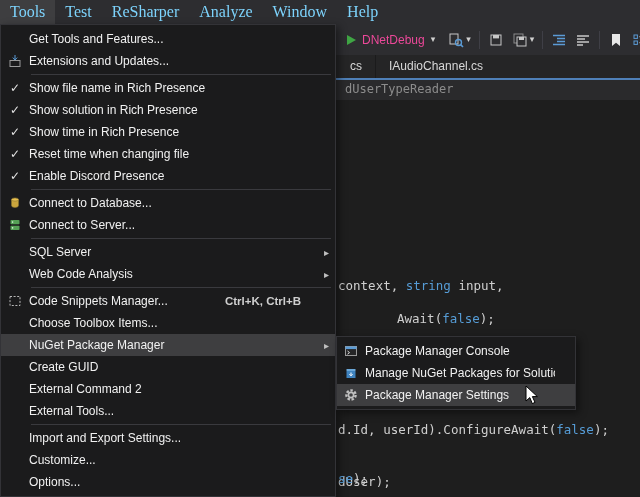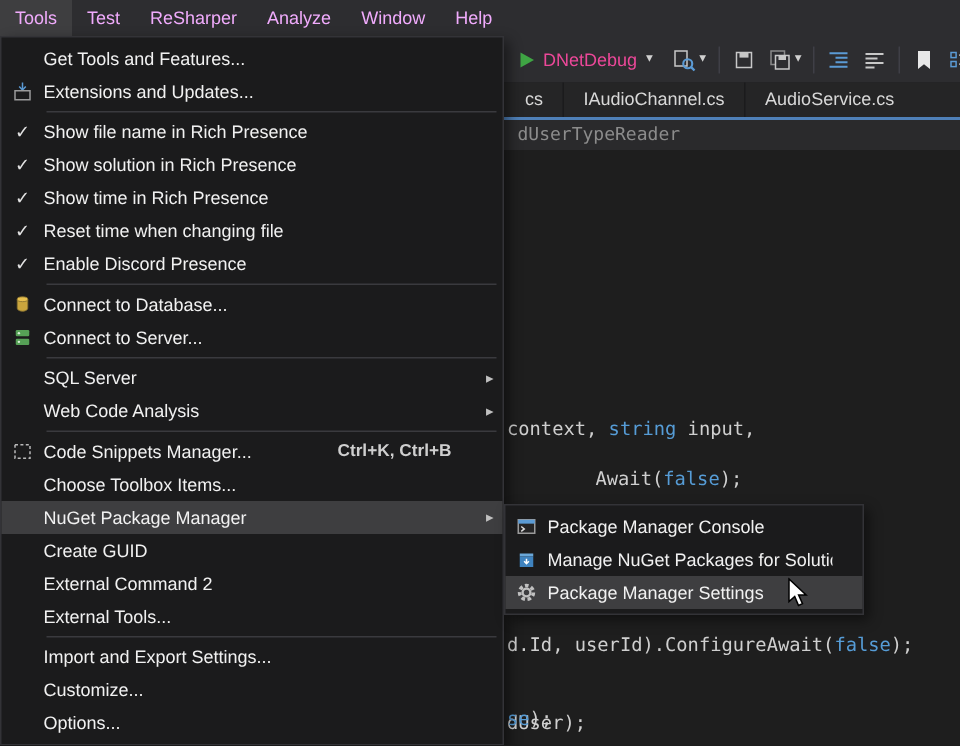--- a/index.html
+++ b/index.html
@@ -3,21 +3,21 @@
 <meta charset="utf-8">
 <style>
   *{margin:0;padding:0;box-sizing:border-box;}
   html,body{width:640px;height:497px;overflow:hidden;background:#1e1e1e;
     font-family:"Liberation Sans",sans-serif;}
   .screen{position:relative;width:640px;height:497px;overflow:hidden;background:var(--editor-bg,#1e1e1e);}
 
   
   .menubar{position:absolute;top:0;left:0;right:0;height:24px;background:var(--menubar-bg,#2d2d30);
     display:flex;align-items:stretch;z-index:5;}
-  .mb-item{padding:0 10px;line-height:24px;font-size:12px;color:#f0abfc;cursor:default;}
+  .mb-item{padding:0 10px;line-height:24px;font-size:16px;color:#7dd3fc;cursor:default;font-family:Liberation Serif, serif;}
   .mb-item.active{background:var(--highlight-bg,#3e3e40);}
 
   
   .toolbar{position:absolute;top:24px;left:0;right:0;height:31px;background:var(--menubar-bg,#2d2d30);}
   .tb-inner{position:absolute;left:340px;top:0;height:100%;display:flex;align-items:center;gap:2px;}
   .run-btn{display:flex;align-items:center;gap:6px;padding:0 7px;height:24px;border-radius:2px;}
   .play-tri{width:0;height:0;border-left:9px solid var(--run-green,#3fa544);
     border-top:5px solid transparent;border-bottom:5px solid transparent;}
   .run-label{font-size:12px;color:#ec4899;}
   .caret{font-family:"DejaVu Sans",sans-serif;font-size:9px;color:#d0d0d0;line-height:1;}
@@ -145,21 +145,20 @@
             </span>
           </span>
         </div>
     </div>
   </div>
 
   <div class="tabbar">
     <div class="tabs">
         <div class="tab">cs</div>
         <div class="tab">IAudioChannel.cs</div>
-        <div class="tab">AudioService.cs</div>
       </div>
   </div>
 
   <div class="navbar">
     <span class="nav-text">dUserTypeReader</span>
   </div>
 
   <div class="editor">
     <div class="code-layer">
         <div class="code-line" style="left: 338px; top: 178px;"><span class="tok-d">context, </span><span class="tok-k">string</span><span class="tok-d"> input,</span></div>

